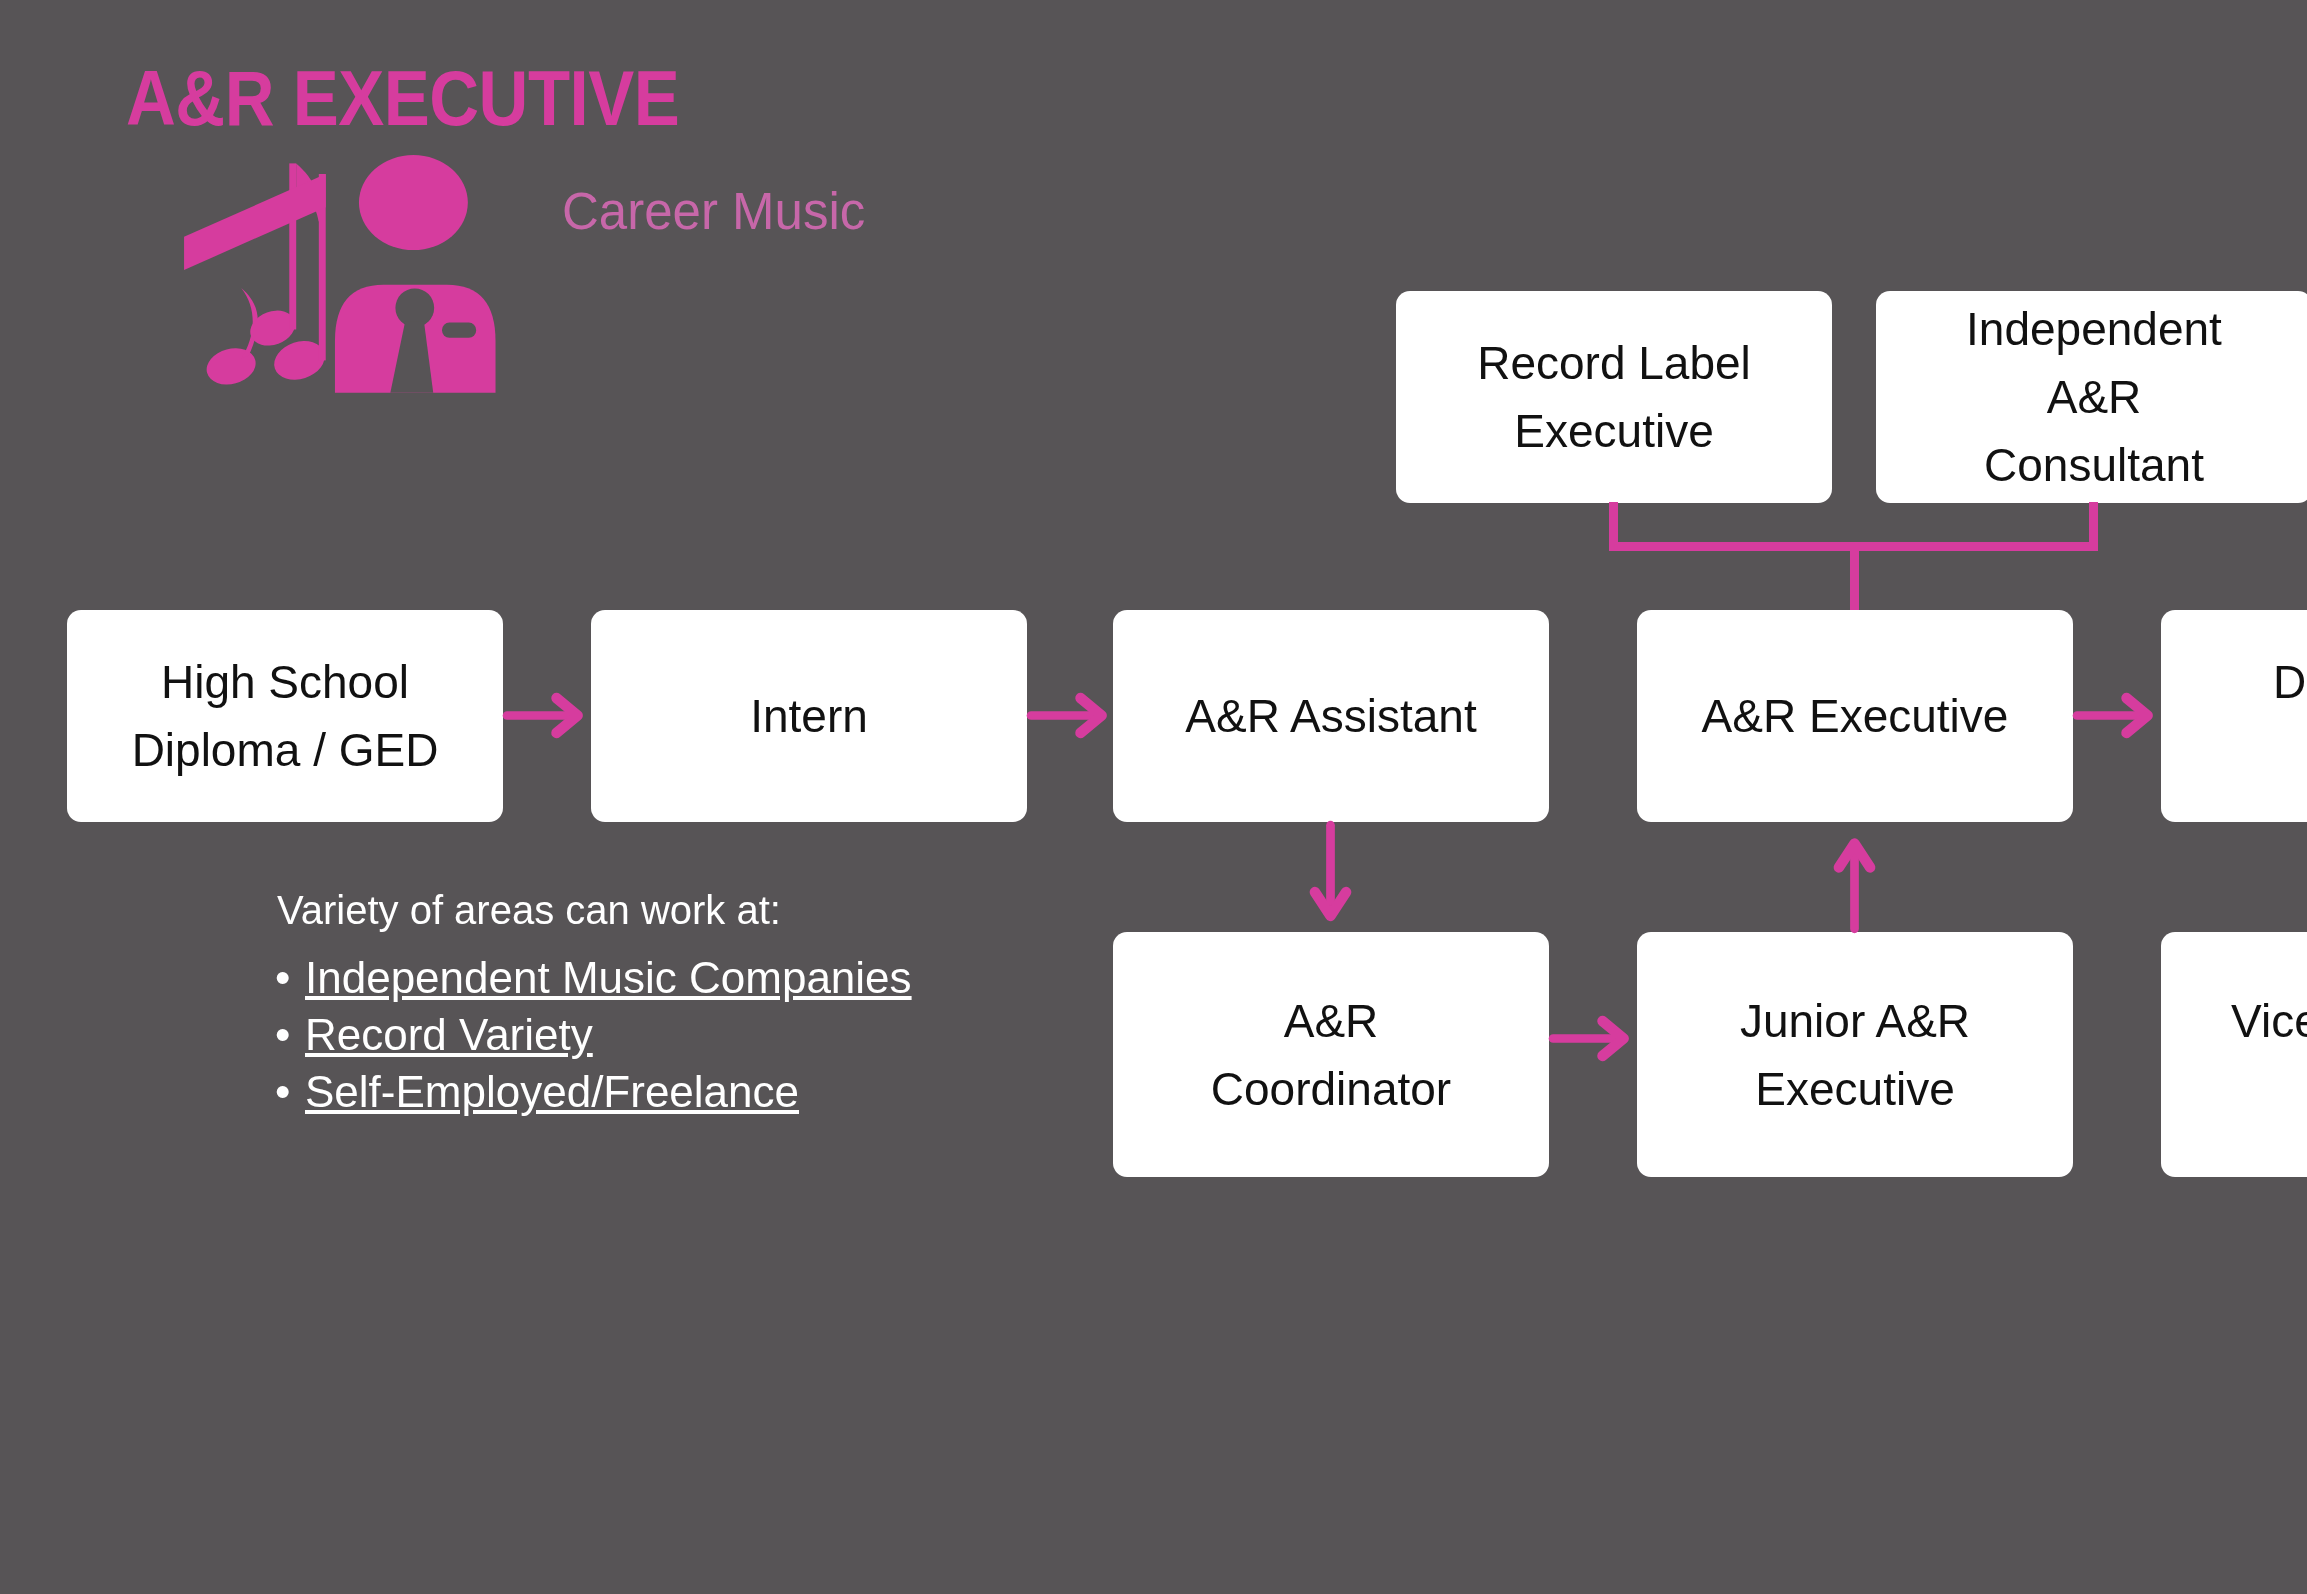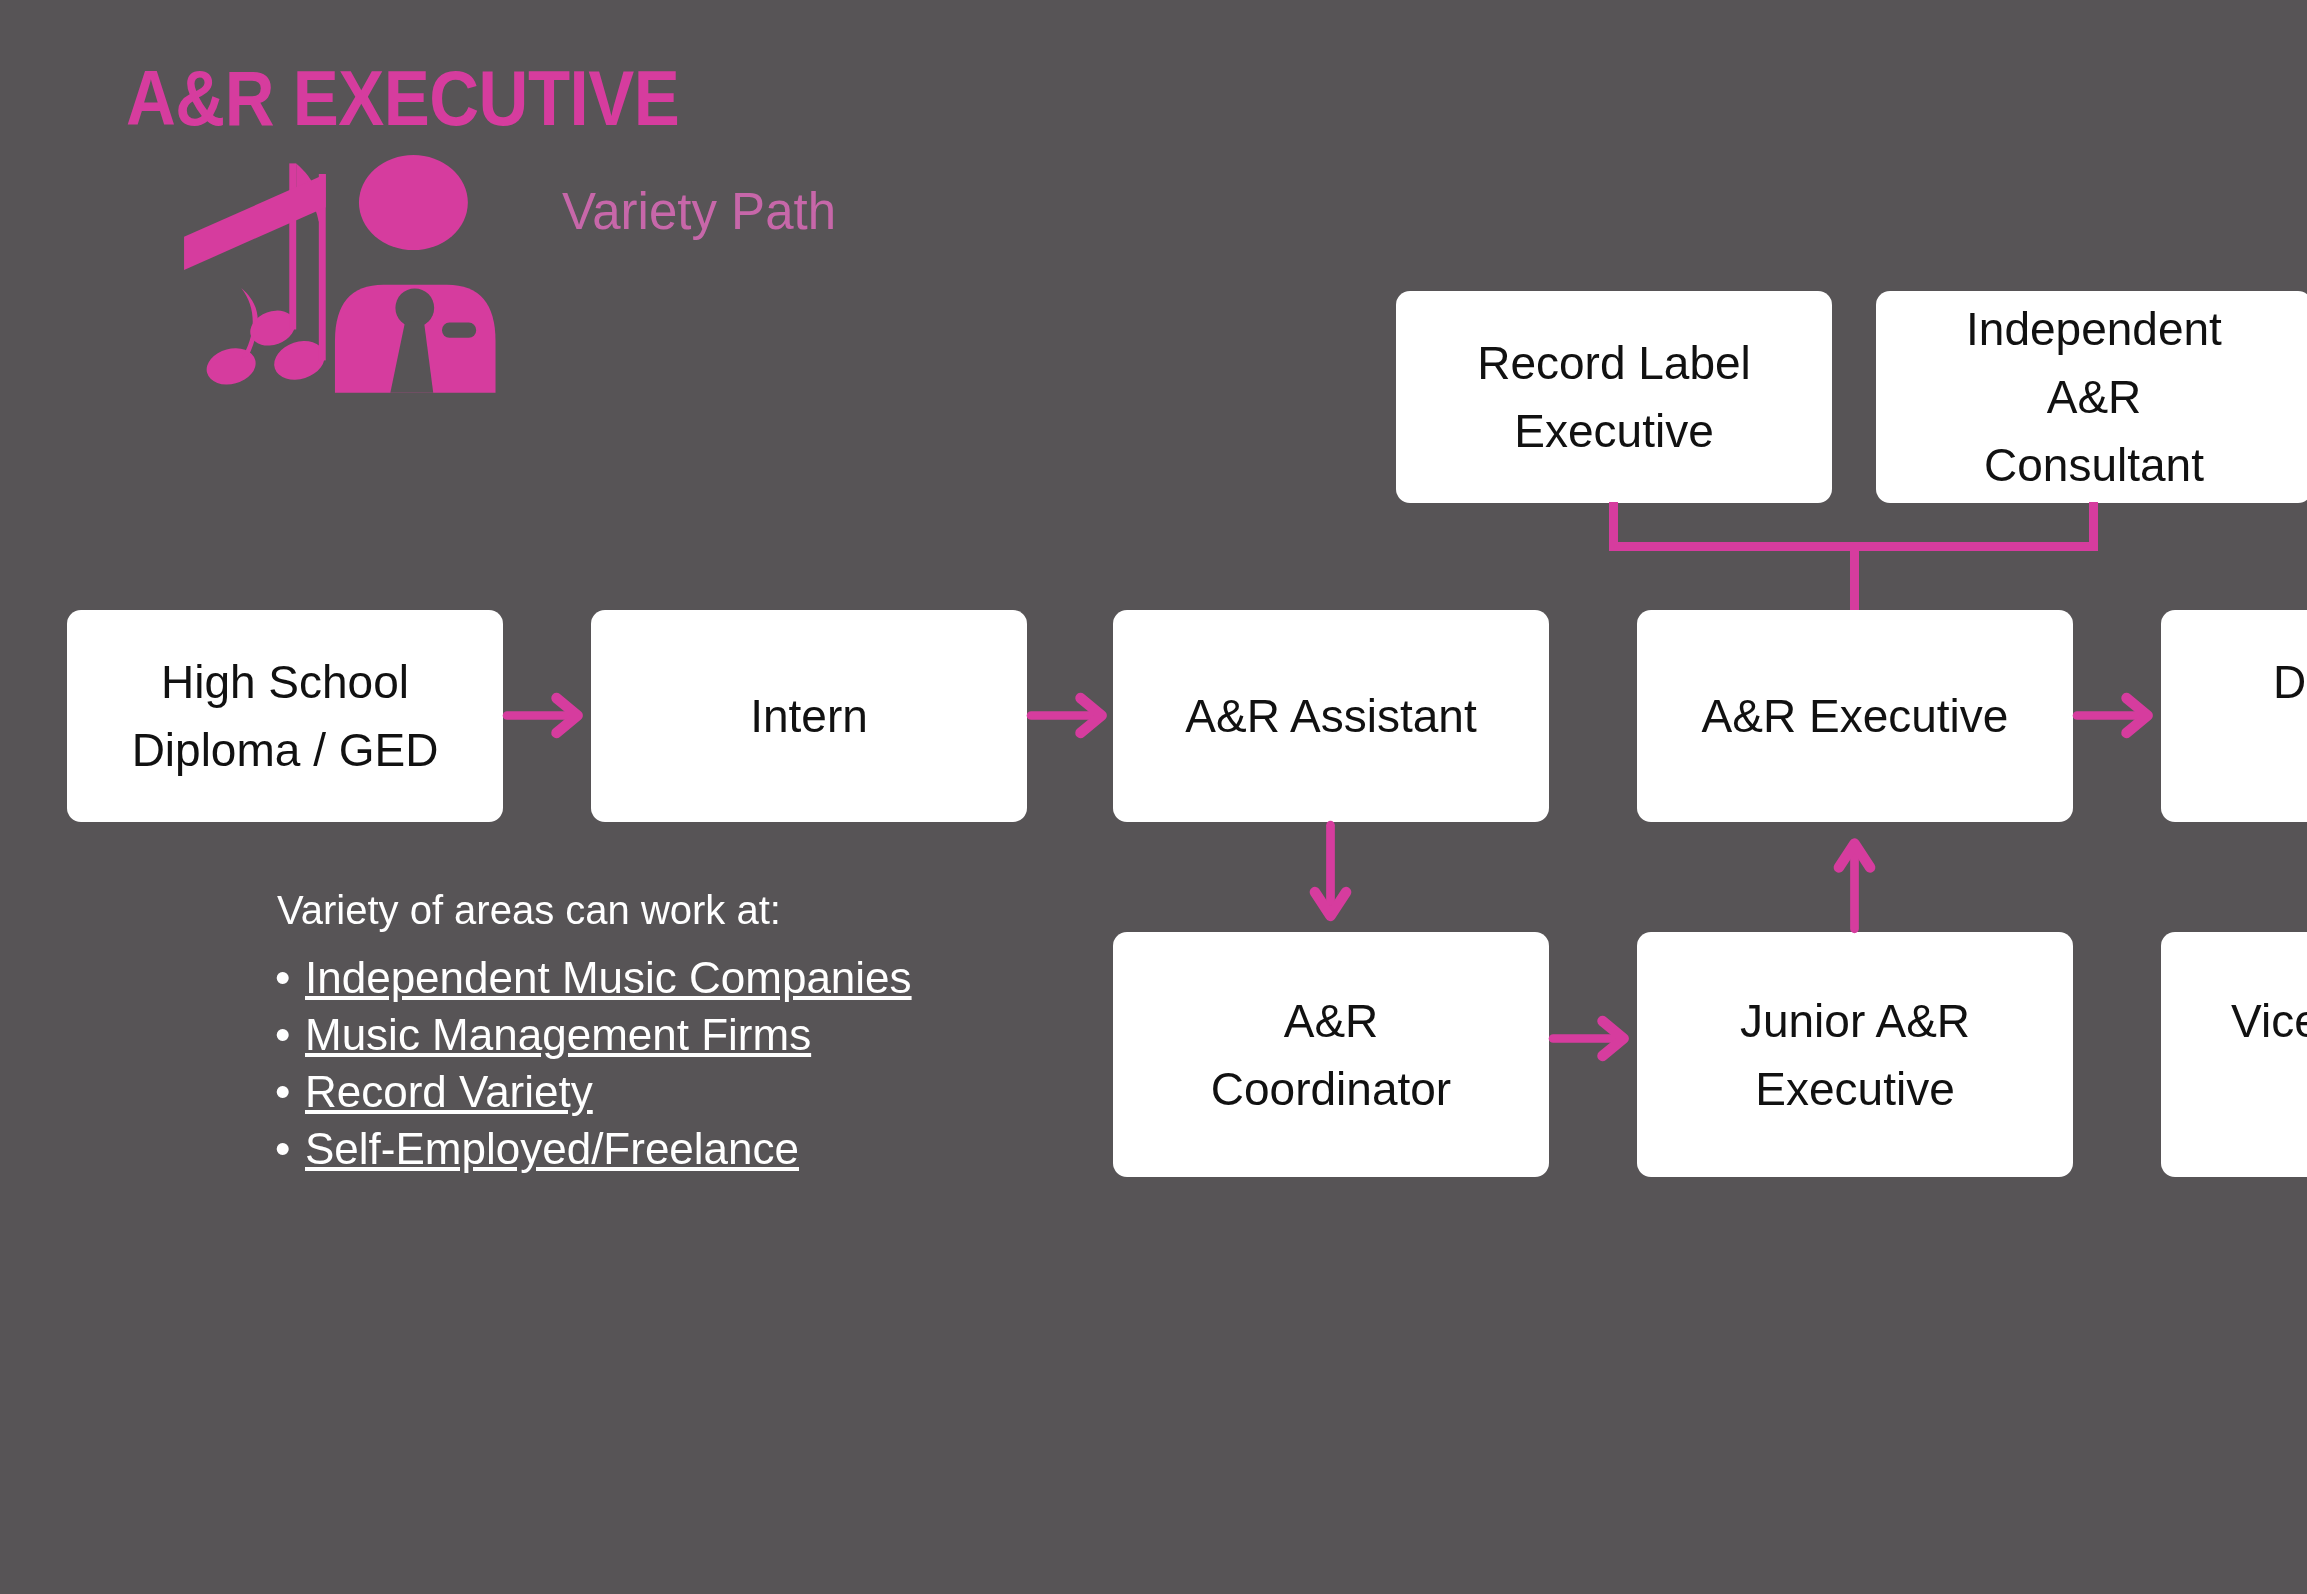--- a/index.html
+++ b/index.html
@@ -43,21 +43,21 @@
   .wa-list{position:absolute;left:275px;top:949px;list-style:none;color:var(--text-white);font-size:44px;text-decoration:underline;}
   .wa-list li{position:relative;padding-left:30px;line-height:57px;white-space:nowrap;}
   .wa-list li::before{content:"\2022";position:absolute;left:0;top:0;font-size:44px;}
 </style>
 </head>
 <body>
 
 <div class="canvas">
 
   <div class="title">A&amp;R EXECUTIVE</div>
-  <div class="subtitle">Variety Path</div>
+  <div class="subtitle">Career Music</div>
 
   <svg class="icon-group" viewBox="0 0 830 570" aria-hidden="true">
 
     <g>
       <ellipse class="pink" cx="230" cy="495" rx="54" ry="38" transform="rotate(-15 230 495)"></ellipse>
       <path class="pink" d="M268 472 C 300 400 292 360 252 325 C 288 372 282 430 252 478 Z"></path>
       <ellipse class="pink" cx="320" cy="412" rx="50" ry="36" transform="rotate(-20 320 412)"></ellipse>
       <rect class="pink" x="356" y="55" width="15" height="360"></rect>
       <path class="pink" d="M371 55 C 412 90 428 130 420 182 C 412 140 394 118 371 108 Z"></path>
       <ellipse class="pink" cx="378" cy="482" rx="56" ry="40" transform="rotate(-18 378 482)"></ellipse>
@@ -135,19 +135,18 @@
   </svg>
 
   <svg class="arrow" style="left:1827px;top:822px" width="55" height="110" viewBox="0 0 120 238">
     <path class="shaft" d="M60 232 V52"></path>
       <path class="head" d="M26 98 L60 46 L94 98"></path>
   </svg>
 
   <div class="wa-heading">Variety of areas can work at:</div>
   <ul class="wa-list">
     <li><span>Independent Music Companies</span></li>
-    <li><span>Music Management Firms</span></li>
     <li><span>Record Variety</span></li>
     <li><span>Self-Employed/Freelance</span></li>
   </ul>
 
 </div>
 
 
 </body></html>

